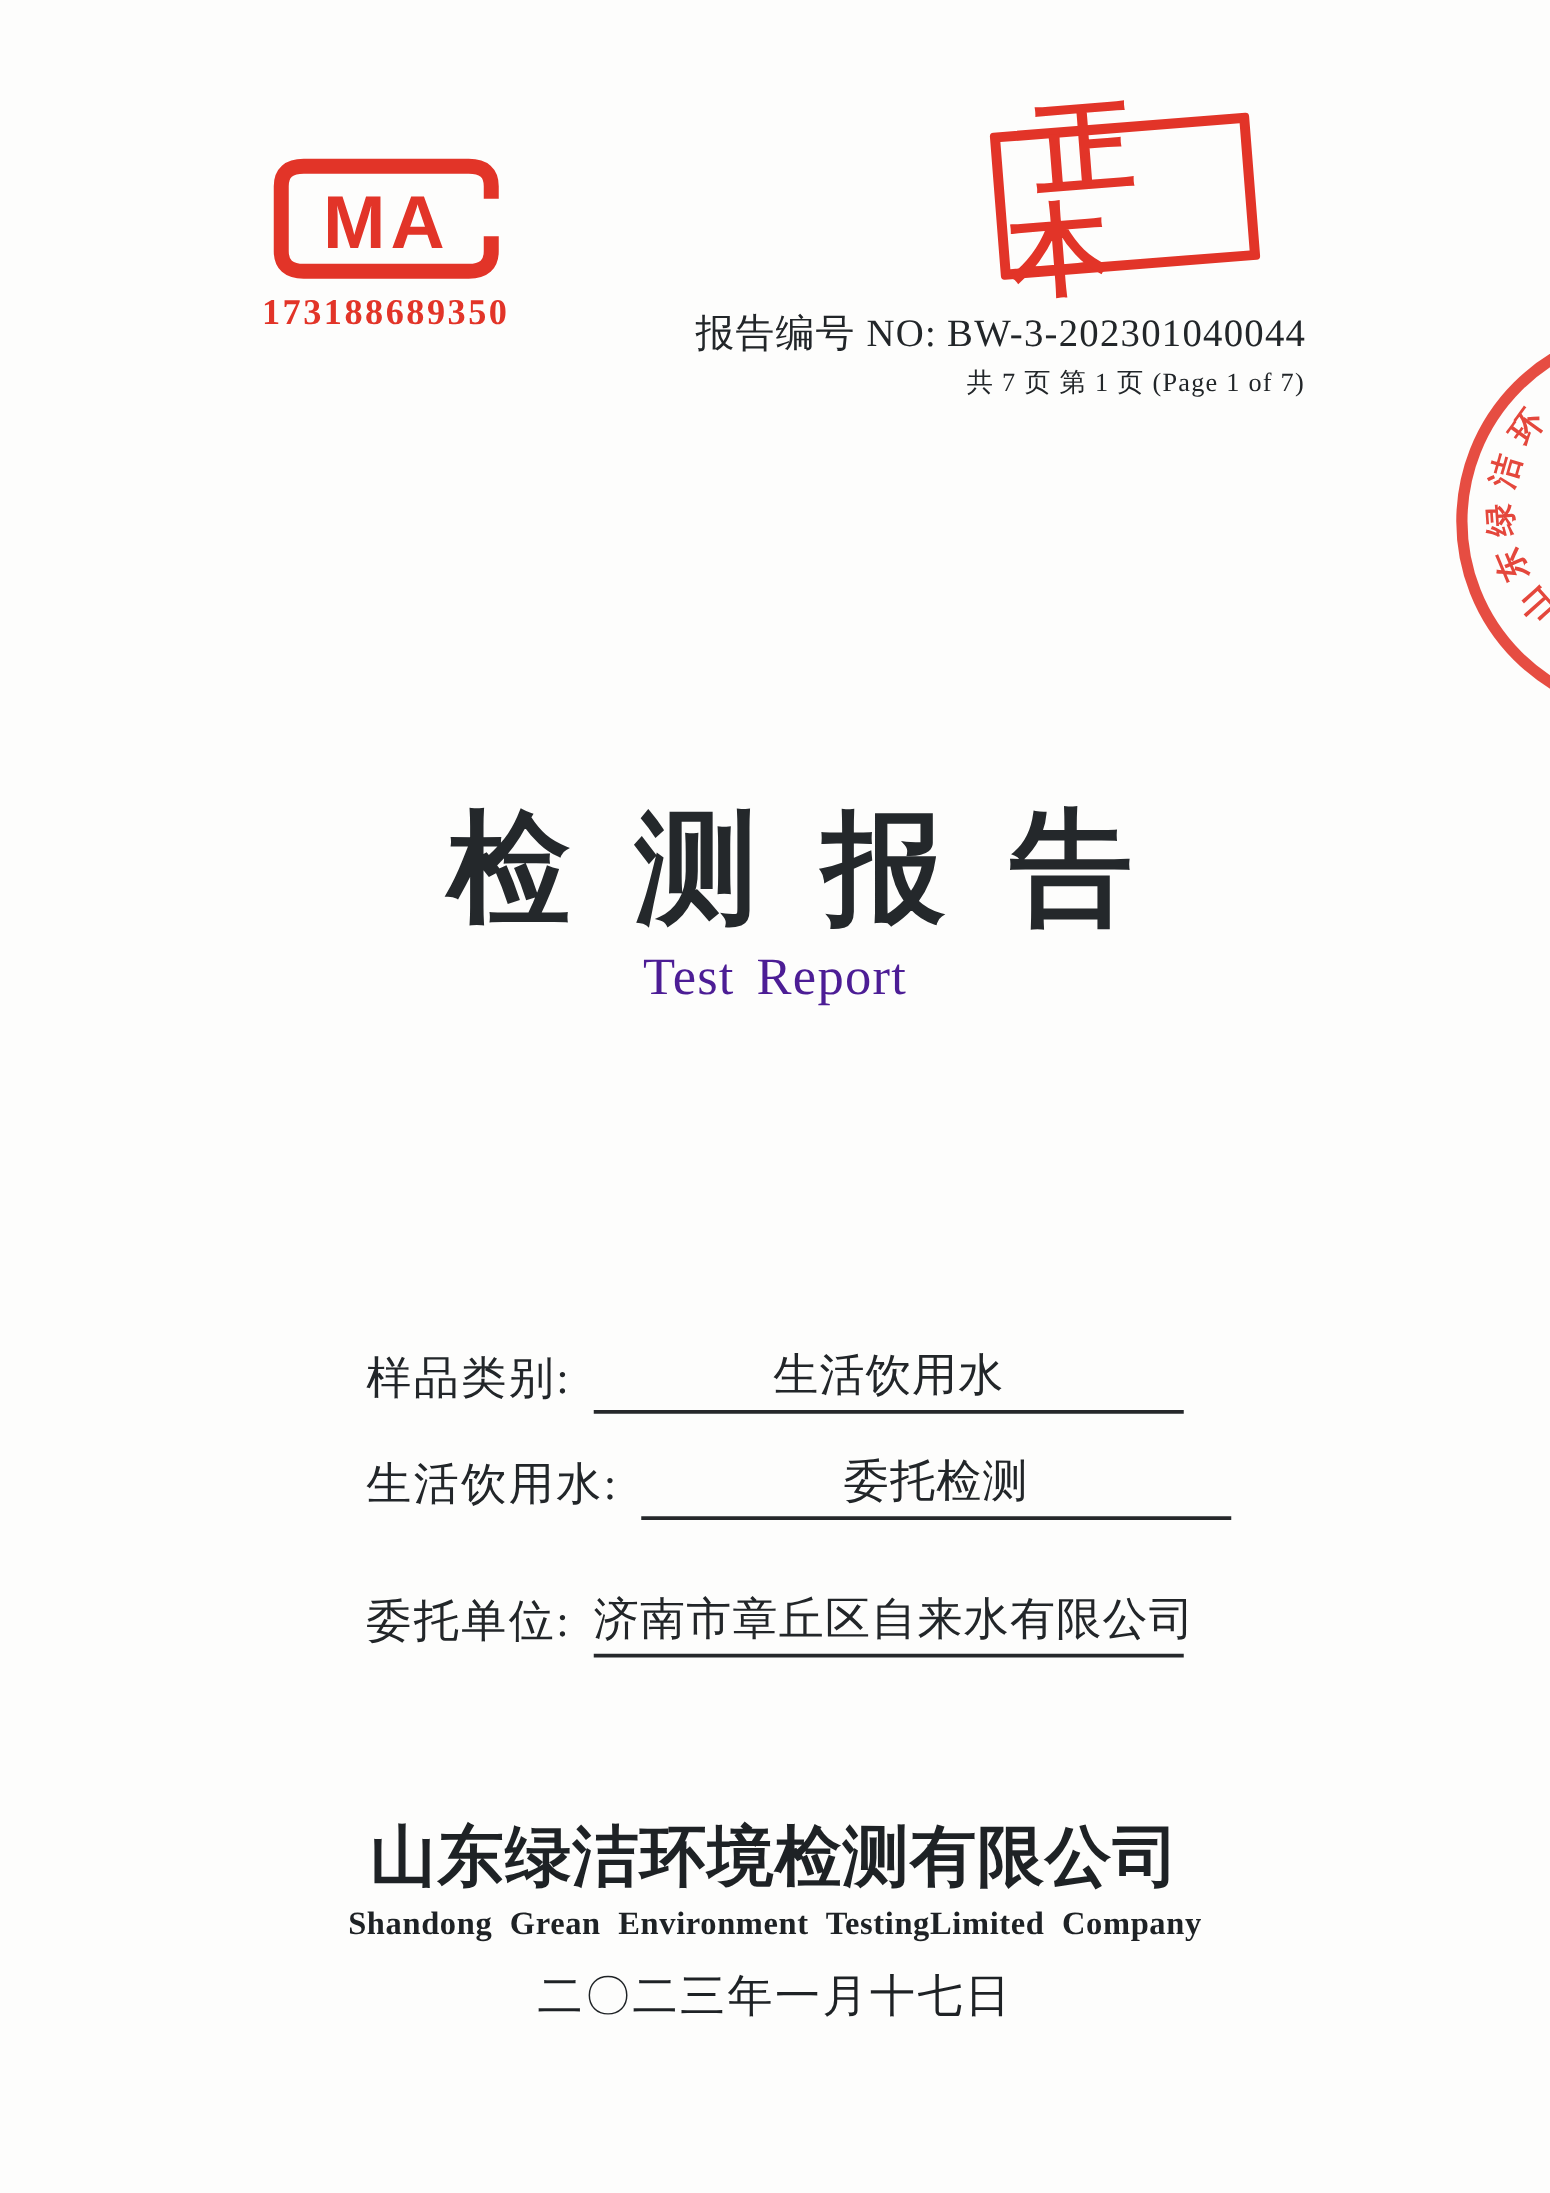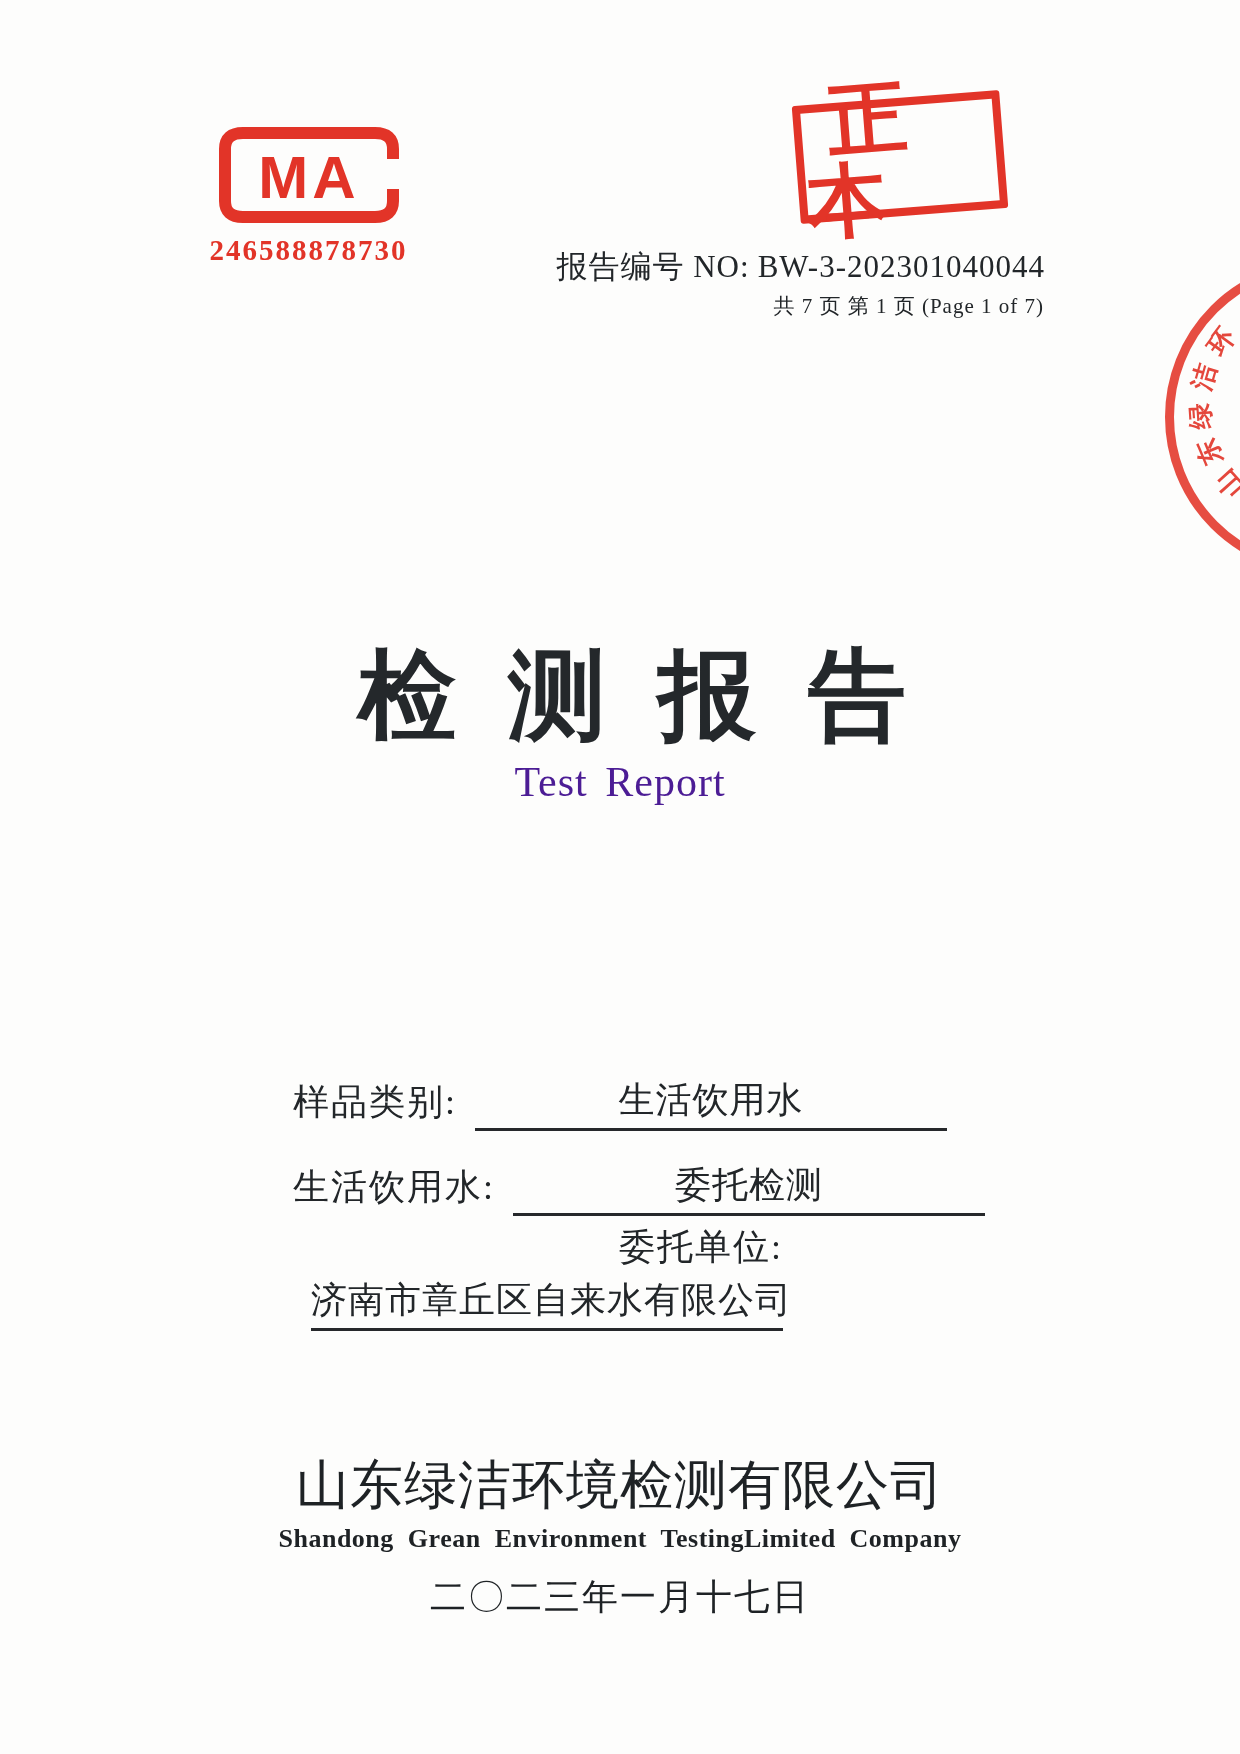--- a/index.html
+++ b/index.html
@@ -88,26 +88,26 @@
   }
   .field-label{font-size:36px;letter-spacing:2px;padding-bottom:4px;}
   .field-value{
     display:inline-block;width:472px;margin-left:18px;
     border-bottom:3px solid #26282b;
     text-align:center;font-size:36px;letter-spacing:1px;
     padding-bottom:3px;
   }
   .row-1{top:1076px;}
   .row-2{top:1161px;}
-  .row-3{top:1223px;flex-direction:column;}
+  .row-3{top:1271px;}
 
   
   .company-zh{
     position:absolute;left:0;top:1450px;width:100%;margin:0;
-    text-align:center;font-size:53px;font-weight:400;color:#1e2225;
+    text-align:center;font-size:53px;font-weight:700;color:#1e2225;
     letter-spacing:1px;
   }
   .company-en{
     position:absolute;left:0;top:1524px;width:100%;margin:0;
     text-align:center;font-size:26px;font-weight:700;color:#1e2225;
     letter-spacing:0.5px;word-spacing:7px;
   }
   .report-date{
     position:absolute;left:0;top:1573px;width:100%;margin:0;
     text-align:center;font-size:36px;color:#1e2225;letter-spacing:2px;
@@ -122,21 +122,21 @@
   <span class="seal-char" style="left:1207px;top:327px;transform:rotate(-54deg);">环</span>
   <span class="seal-char" style="left:1190px;top:362px;transform:rotate(-74deg);">洁</span>
   <span class="seal-char" style="left:1186px;top:401px;transform:rotate(-94deg);">绿</span>
   <span class="seal-char" style="left:1195px;top:437px;transform:rotate(-113deg);">东</span>
   <span class="seal-char" style="left:1215px;top:468px;transform:rotate(-132deg);">山</span>
 
   <svg class="cma" viewBox="0 0 195 106">
     <path d="M 181 37 L 181 27 Q 181 11 163 11 L 31 11 Q 13 11 13 27 L 13 79 Q 13 95 31 95 L 163 95 Q 181 95 181 79 L 181 67" fill="none" stroke="#e23428" stroke-width="12"></path>
     <text x="97" y="76" text-anchor="middle" fill="#e23428" font-family="Liberation Sans, DejaVu Sans, sans-serif" font-size="60" font-weight="800" letter-spacing="4">MA</text>
   </svg>
-  <div class="cma-number">246588878730</div>
+  <div class="cma-number">173188689350</div>
 
   <div class="stamp">
     <span>正本</span>
   </div>
 
   <div class="report-no">
     <span>报告编号 NO:</span><span class="val">BW-3-202301040044</span>
   </div>
   <div class="pagination">共 7 页 第 1 页 (Page 1 of 7)</div>
 

